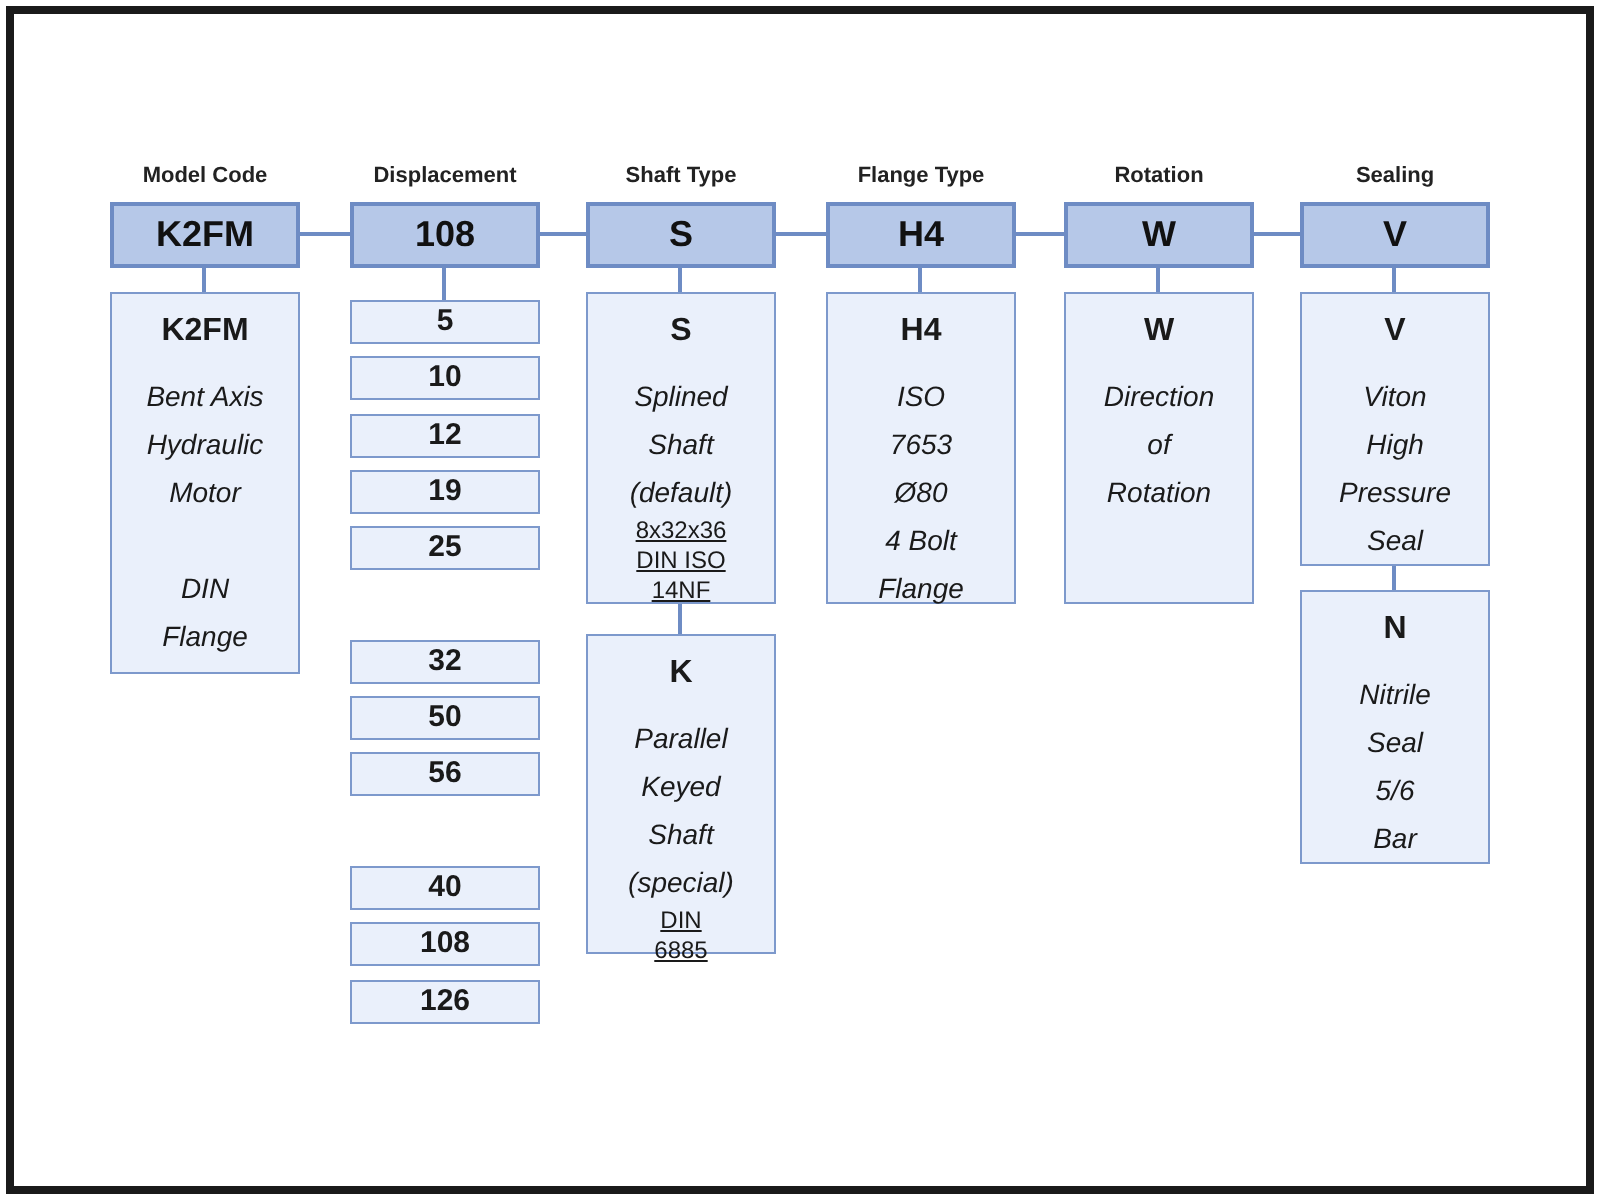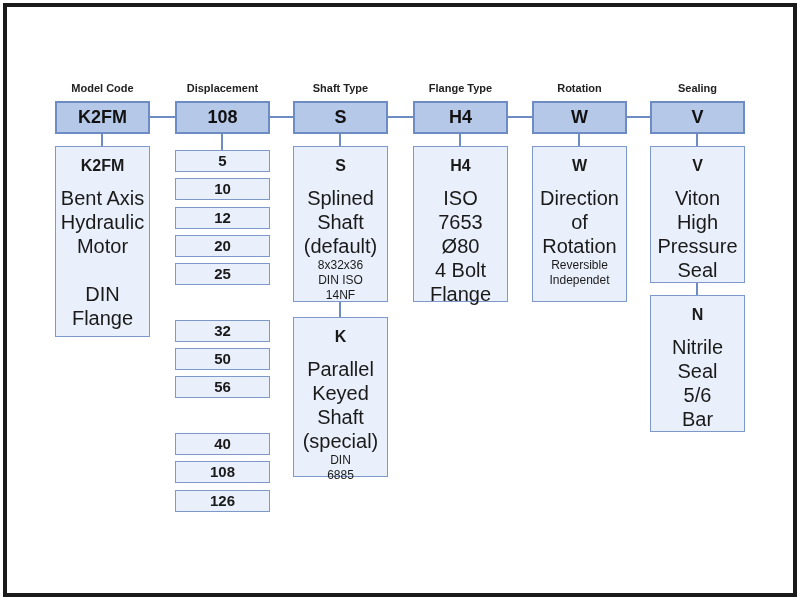--- a/index.html
+++ b/index.html
@@ -43,26 +43,28 @@
     background:var(--detail-fill);
     border:1.5px solid var(--detail-border);
     text-align:center;
   }
   .box-title{
     margin-top:9px;
     font-size:16px;font-weight:bold;line-height:20px;
   }
   .box-body{
     margin-top:10px;
-    font-size:20px;line-height:24px;
+    font-size:14px;line-height:24px;
     white-space:pre-line;
+    font-style:italic;
   }
   .box-note{
     font-size:12px;line-height:15px;
     white-space:pre-line;
+    text-decoration:underline;
   }
   .option-box{
     position:absolute;width:95px;height:22px;
     background:var(--detail-fill);
     border:1.5px solid var(--detail-border);
     font-size:15px;font-weight:bold;text-align:center;line-height:19px;
   }
   .hline{
     position:absolute;height:2px;top:116px;
     background:var(--line);
@@ -114,21 +116,21 @@
 Hydraulic
 Motor
 
 DIN
 Flange</div>
   </div>
 
   <div class="option-box" style="left:175px;top:150px">5</div>
   <div class="option-box" style="left:175px;top:178px">10</div>
   <div class="option-box" style="left:175px;top:207px">12</div>
-  <div class="option-box" style="left:175px;top:235px">20</div>
+  <div class="option-box" style="left:175px;top:235px">19</div>
   <div class="option-box" style="left:175px;top:263px">25</div>
   <div class="option-box" style="left:175px;top:320px">32</div>
   <div class="option-box" style="left:175px;top:348px">50</div>
   <div class="option-box" style="left:175px;top:376px">56</div>
   <div class="option-box" style="left:175px;top:433px">40</div>
   <div class="option-box" style="left:175px;top:461px">108</div>
   <div class="option-box" style="left:175px;top:490px">126</div>
 
   <div class="detail-box" style="left:293px;top:146px;height:156px">
     <div class="box-title">S</div>
@@ -156,22 +158,20 @@
 Ø80
 4 Bolt
 Flange</div>
   </div>
 
   <div class="detail-box" style="left:532px;top:146px;height:156px">
     <div class="box-title">W</div>
     <div class="box-body">Direction
 of
 Rotation</div>
-    <div class="box-note">Reversible
-Independet</div>
   </div>
 
   <div class="detail-box" style="left:650px;top:146px;height:137px">
     <div class="box-title">V</div>
     <div class="box-body">Viton
 High
 Pressure
 Seal</div>
   </div>
   <div class="detail-box" style="left:650px;top:295px;height:137px">

